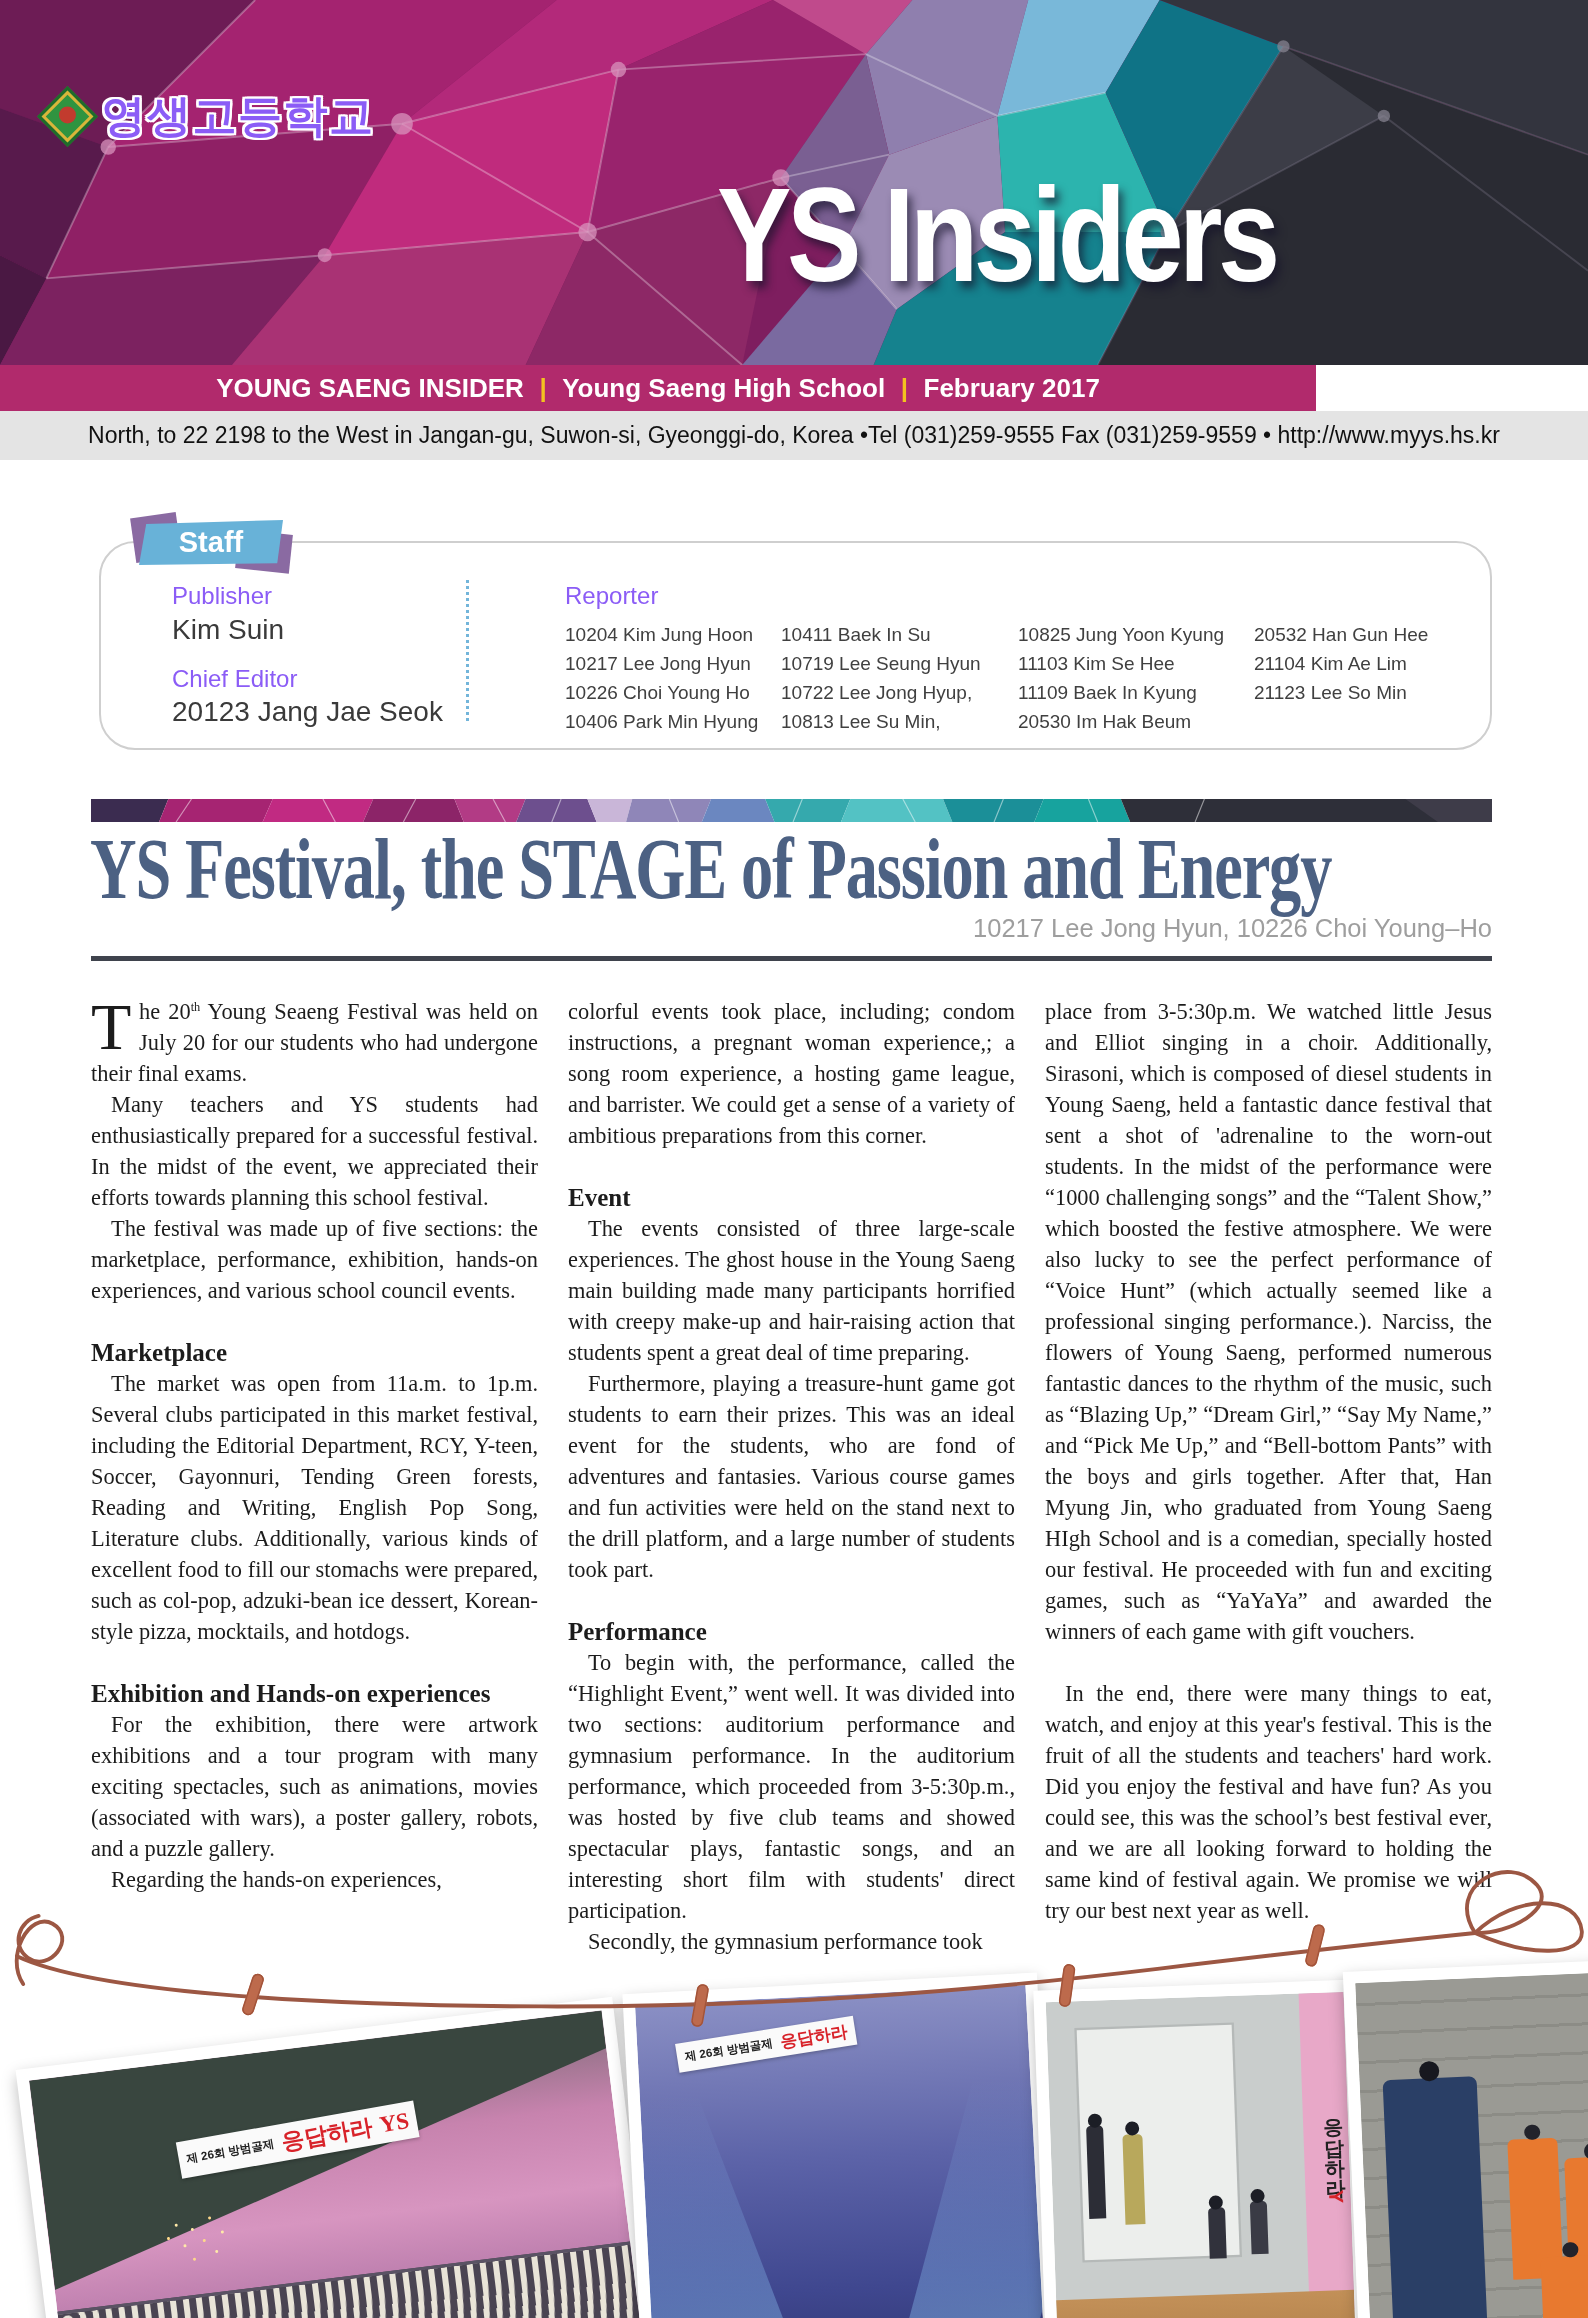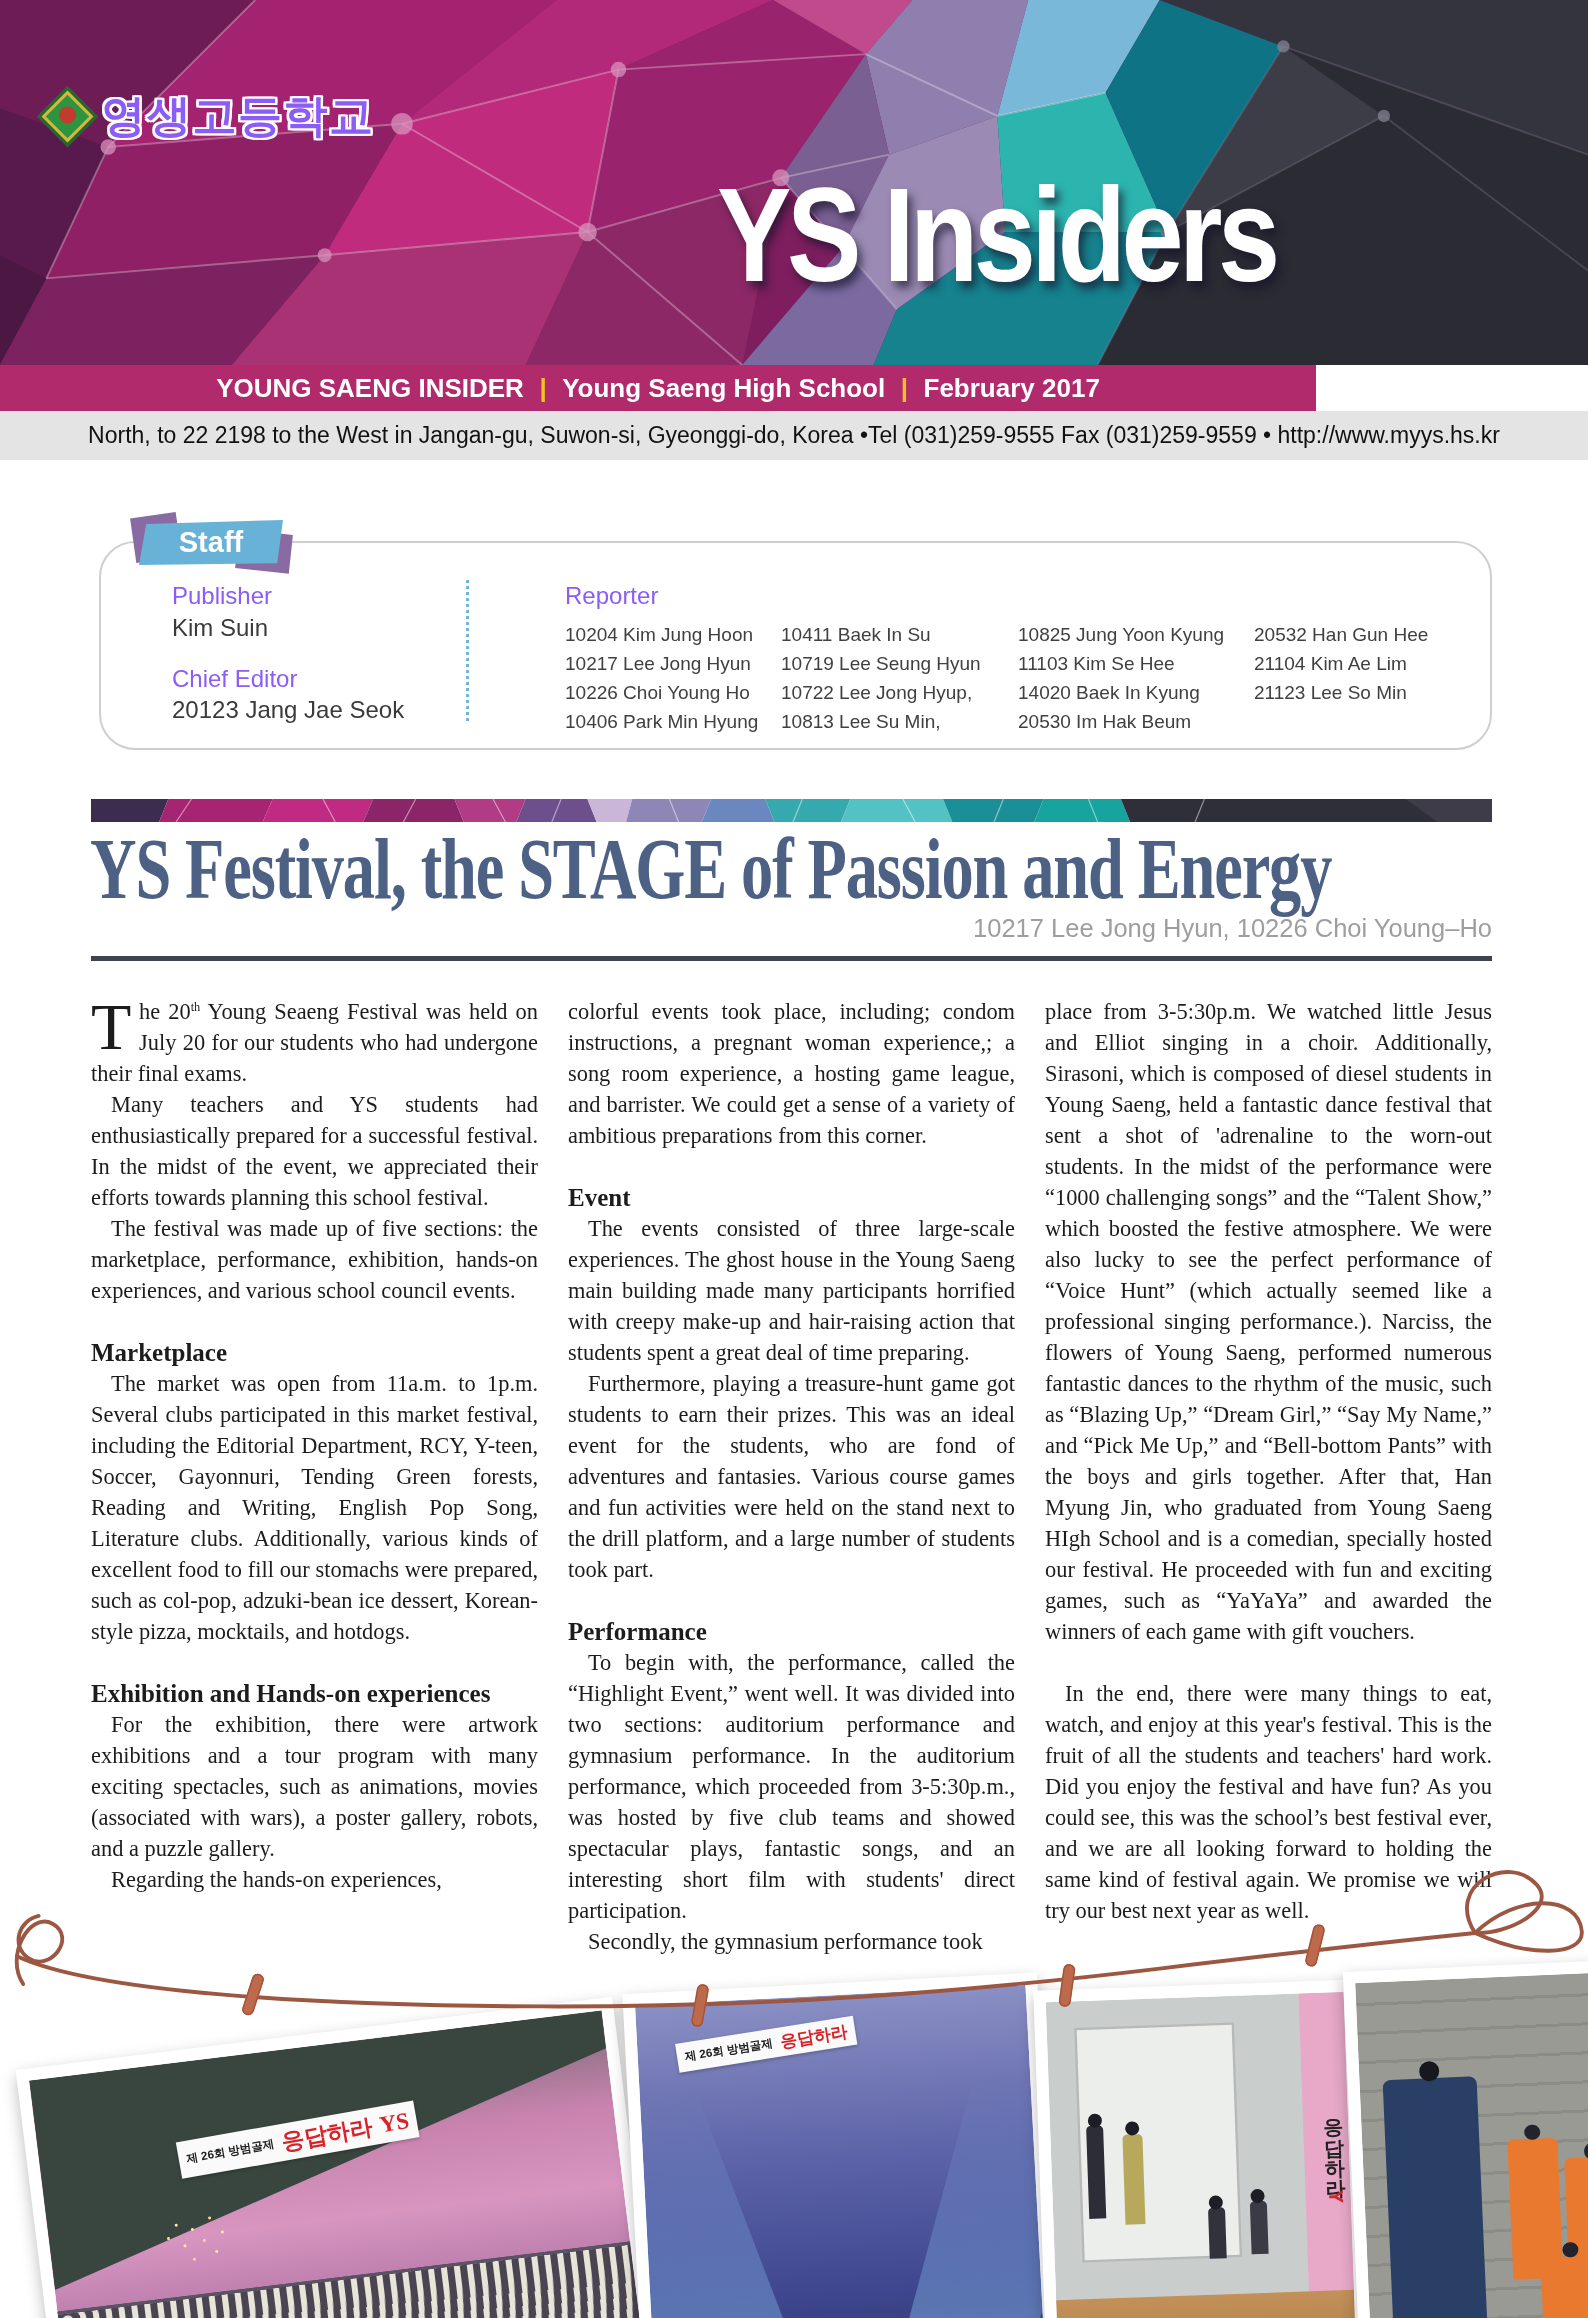--- a/index.html
+++ b/index.html
@@ -40,21 +40,21 @@
   .staff-box { position:absolute; left:99px; top:541px; width:1393px; height:209px; border:2.3px solid #cfcfcf; border-radius:36px; background:#fff; }
   .staff-tag { position:absolute; left:38px; top:-23px; width:144px; height:45px; }
   .staff-tag .purple-a { position:absolute; left:-6.2px; top:-4.6px; width:46px; height:45px; background:#8a6aa2; transform:rotate(-8deg); }
   .staff-tag .purple-b { position:absolute; right:-7.7px; bottom:-6.2px; width:54px; height:39px; background:#8a6aa2; transform:rotate(6deg); }
   .staff-tag .blue {
     position:absolute; inset:0; background:#68b2d8; display:flex; align-items:center; justify-content:center;
     clip-path:polygon(5% 9%, 100% 0, 96% 96%, 0 100%);
     font-family:"Liberation Sans", sans-serif; font-weight:bold; font-size:29px; color:#fff;
   }
   .staff-label { position:absolute; font-family:"Liberation Sans", sans-serif; font-size:24px; color:#8b5cf6; }
-  .staff-value { position:absolute; font-family:"Liberation Sans", sans-serif; font-size:24px; color:#3a3a3a; }
+  .staff-value { position:absolute; font-family:"Liberation Sans", sans-serif; font-size:28px; color:#3a3a3a; }
   .staff-divider { position:absolute; left:365px; top:37px; height:141px; border-left:3.9px dotted #73b5da; }
   .reporter-col { position:absolute; top:77px; font-family:"Liberation Sans", sans-serif; font-size:19px; color:#404040; }
   .reporter-col div { line-height:29px; }
   
   .deco-strip { position:absolute; left:91px; top:799px; width:1401px; height:23px; }
   .headline {
     position:absolute; left:90px; top:823px; font-family:"Liberation Serif", serif; font-weight:bold;
     font-size:87px; line-height:1.05; letter-spacing:-1.5px; color:#4c6183; white-space:nowrap;
     transform:scaleX(.74); transform-origin:left top;
   }
@@ -203,21 +203,21 @@
     </div>
     <div class="reporter-col" style="left:680px;">
       <div>10411 Baek In Su</div>
       <div>10719 Lee Seung Hyun</div>
       <div>10722 Lee Jong Hyup,</div>
       <div>10813 Lee Su Min,</div>
     </div>
     <div class="reporter-col" style="left:917px;">
       <div>10825 Jung Yoon Kyung</div>
       <div>11103 Kim Se Hee</div>
-      <div>14020 Baek In Kyung</div>
+      <div>11109 Baek In Kyung</div>
       <div>20530 Im Hak Beum</div>
     </div>
     <div class="reporter-col" style="left:1153px;">
       <div>20532 Han Gun Hee</div>
       <div>21104 Kim Ae Lim</div>
       <div>21123 Lee So Min</div>
     </div>
   </div>
 
   <svg class="deco-strip" viewBox="0 0 1812 30" preserveAspectRatio="none">

